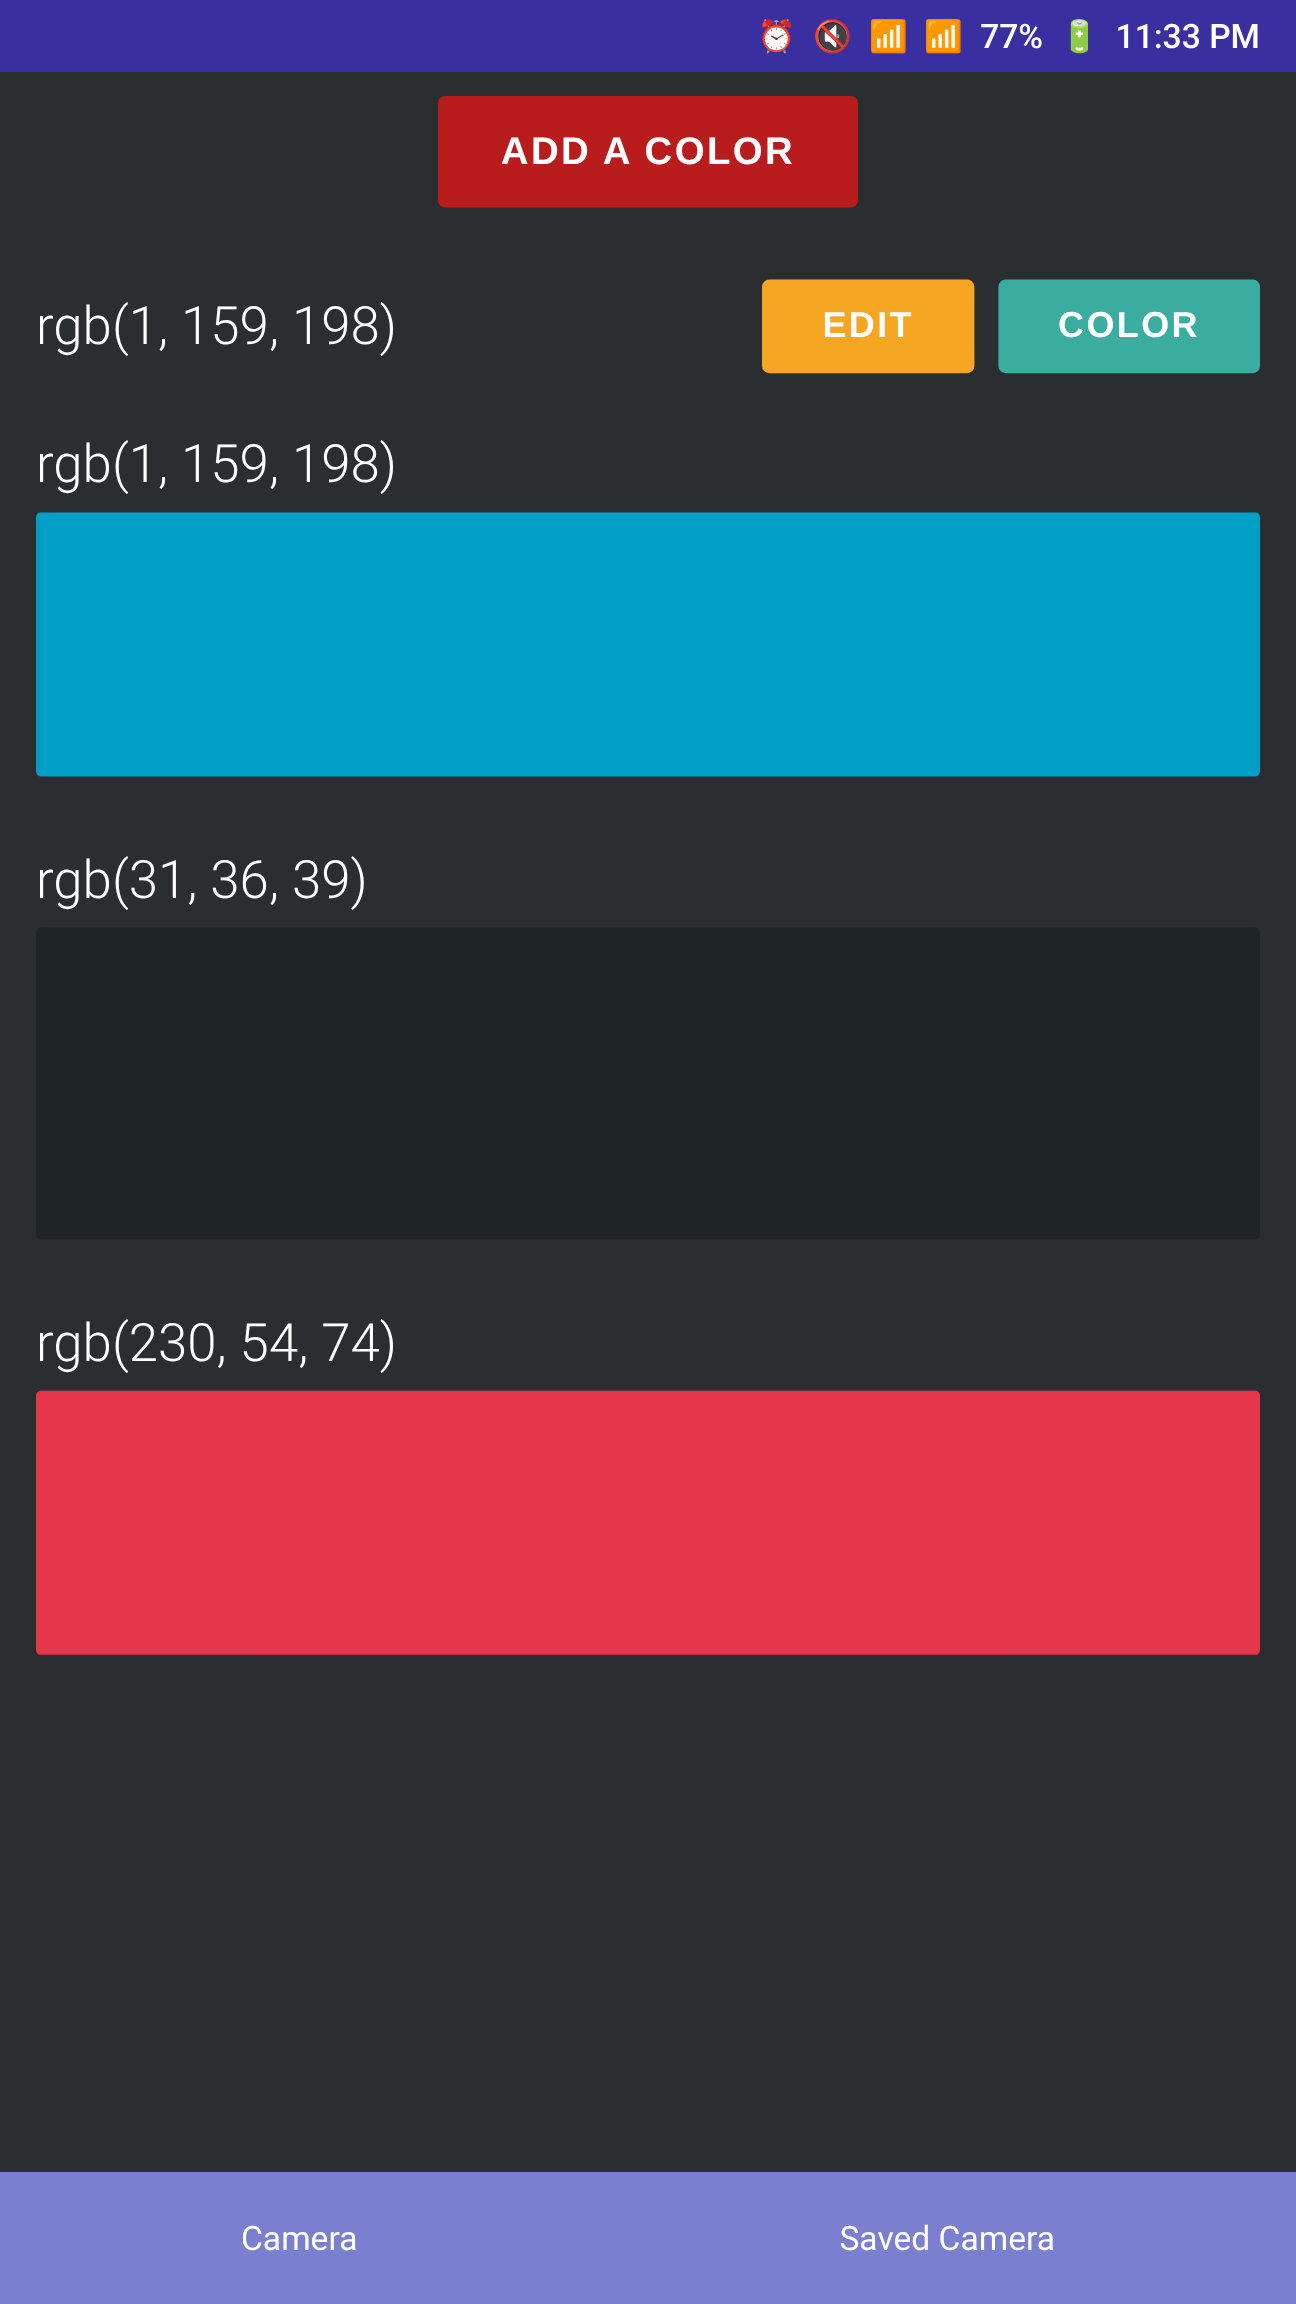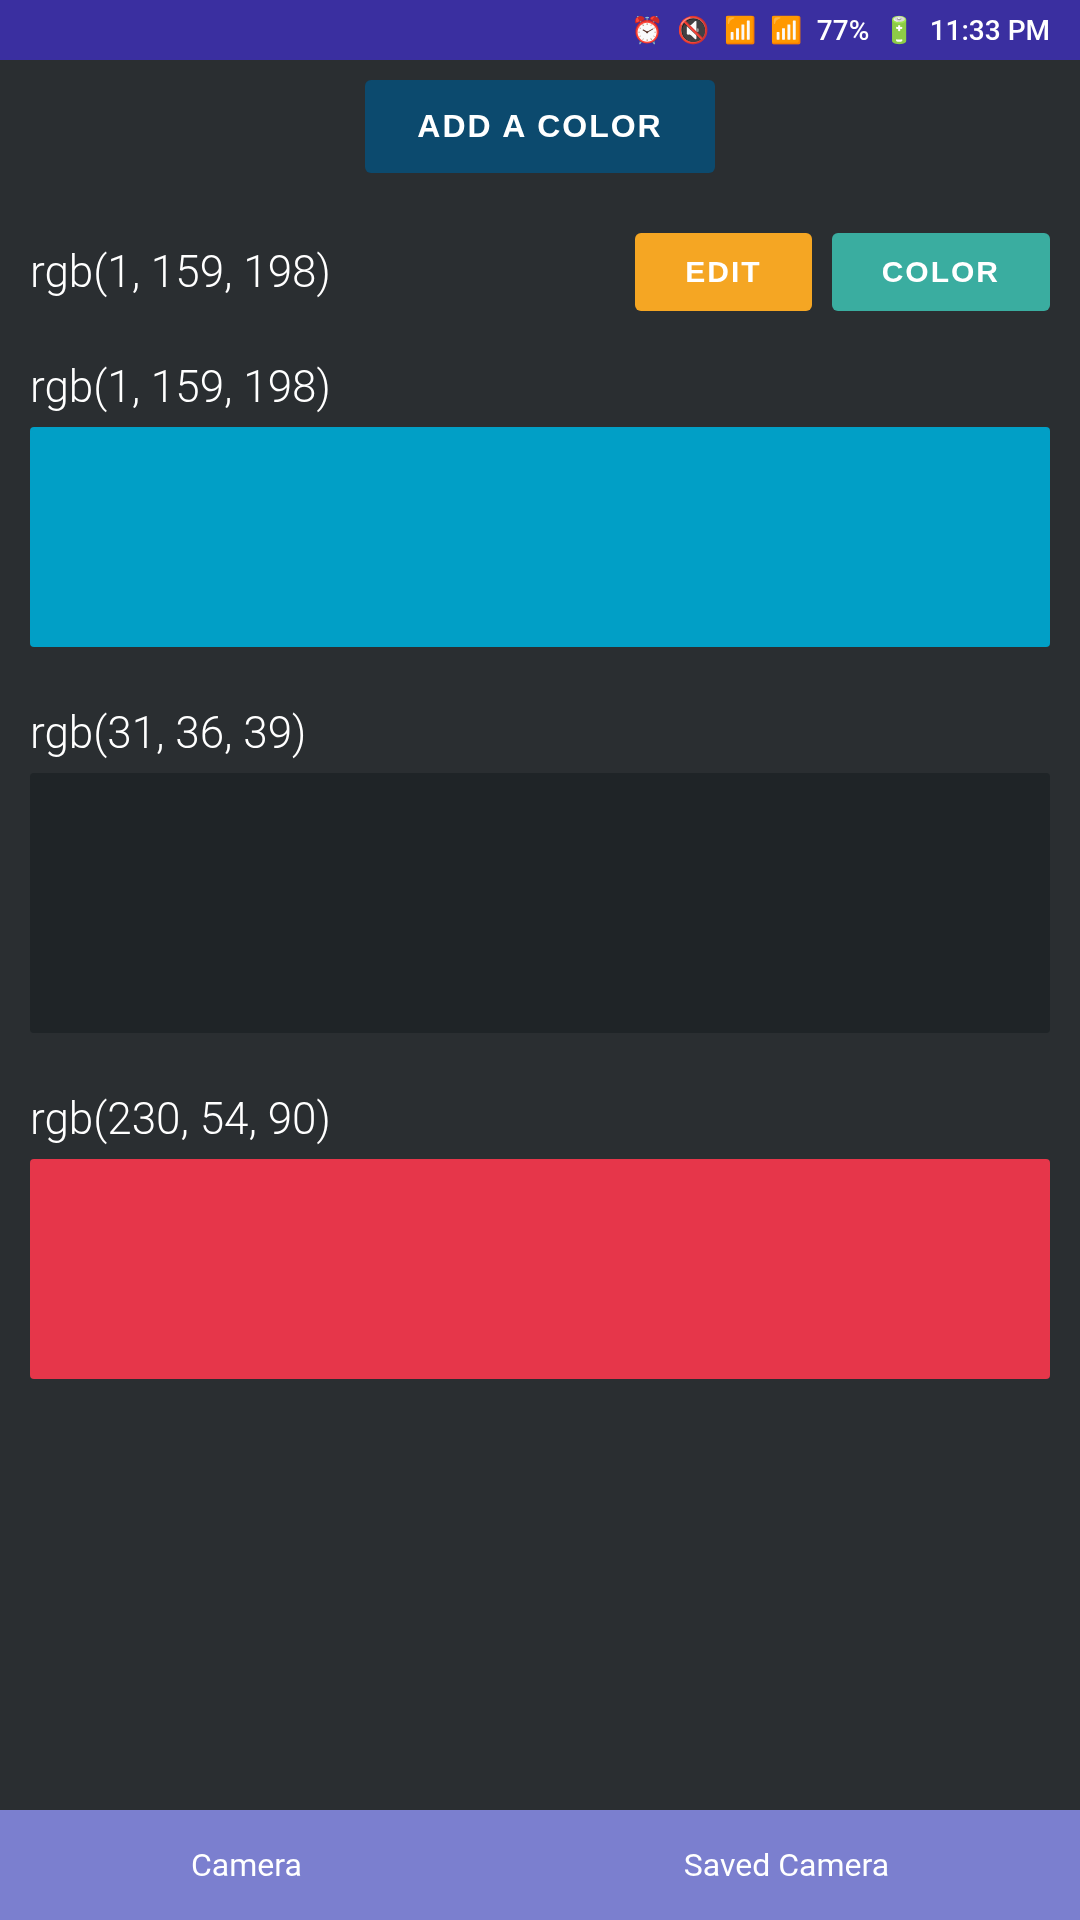--- a/index.html
+++ b/index.html
@@ -57,21 +57,21 @@
 
     
     .add-color-btn-container {
       display: flex;
       justify-content: center;
       padding-top: 20px;
       padding-bottom: 60px;
     }
 
     .add-color-btn {
-      background-color: #0c4a6e;
+      background-color: #b91c1c;
       color: white;
       border: none;
       padding: 28px 52px;
       font-size: 32px;
       font-weight: bold;
       letter-spacing: 2px;
       border-radius: 6px;
       cursor: pointer;
     }
 
@@ -145,21 +145,21 @@
       width: 100%;
       height: 110px;
       background-color: #7b7fcf;
       display: flex;
       align-items: center;
       justify-content: space-around;
     }
 
     .nav-item {
       color: white;
-      font-size: 32px;
+      font-size: 28px;
       font-weight: 400;
       cursor: pointer;
       padding: 20px 40px;
     }
 
     .nav-item.active {
       color: white;
     }
   </style>
 </head>
@@ -197,21 +197,21 @@
     <div class="color-label-only">rgb(1, 159, 198)</div>
     <div class="color-swatch" style="background-color: rgb(1, 159, 198);"></div>
   </div>
 
   <div class="color-entry">
     <div class="color-label-only">rgb(31, 36, 39)</div>
     <div class="color-swatch" style="background-color: rgb(31, 36, 39); height: 260px;"></div>
   </div>
 
   <div class="color-entry">
-    <div class="color-label-only">rgb(230, 54, 90)</div>
+    <div class="color-label-only">rgb(230, 54, 74)</div>
     <div class="color-swatch" style="background-color: rgb(230, 54, 74); height: 220px;"></div>
   </div>
 
 </div>
 
 <div class="bottom-nav">
   <div class="nav-item">Camera</div>
   <div class="nav-item active">Saved Camera</div>
 </div>
 

